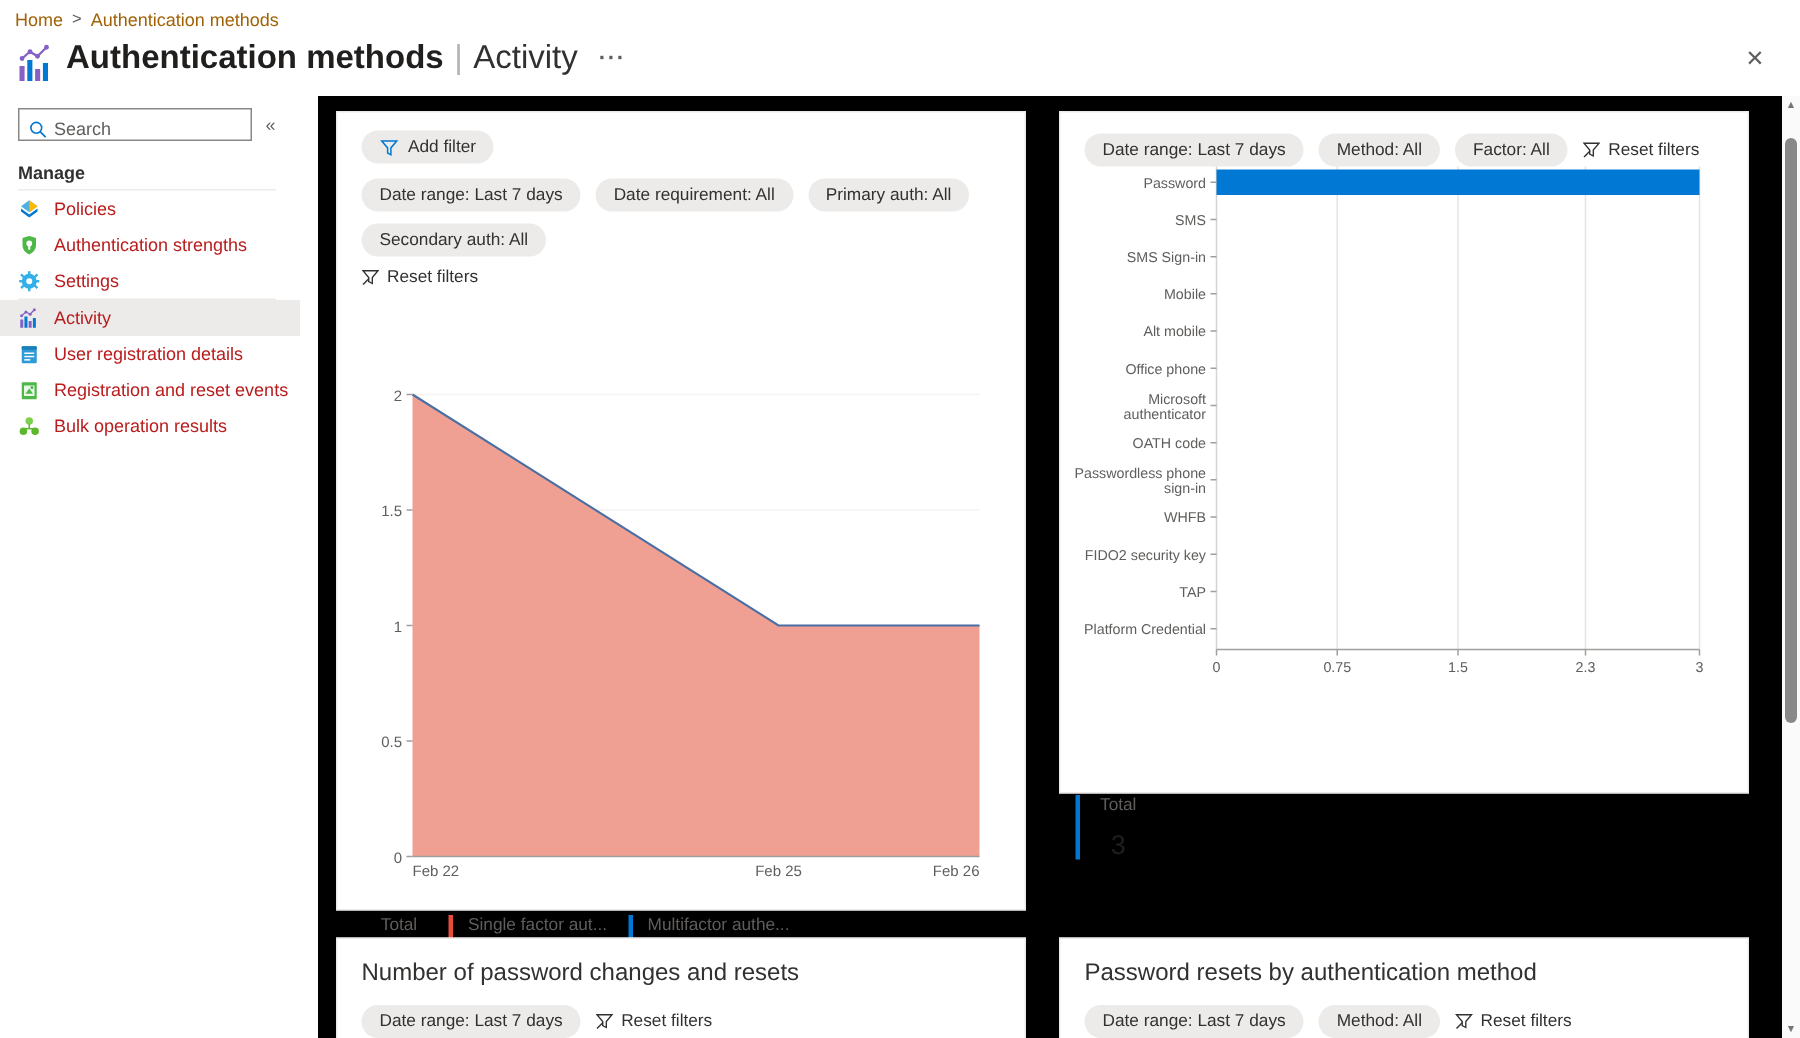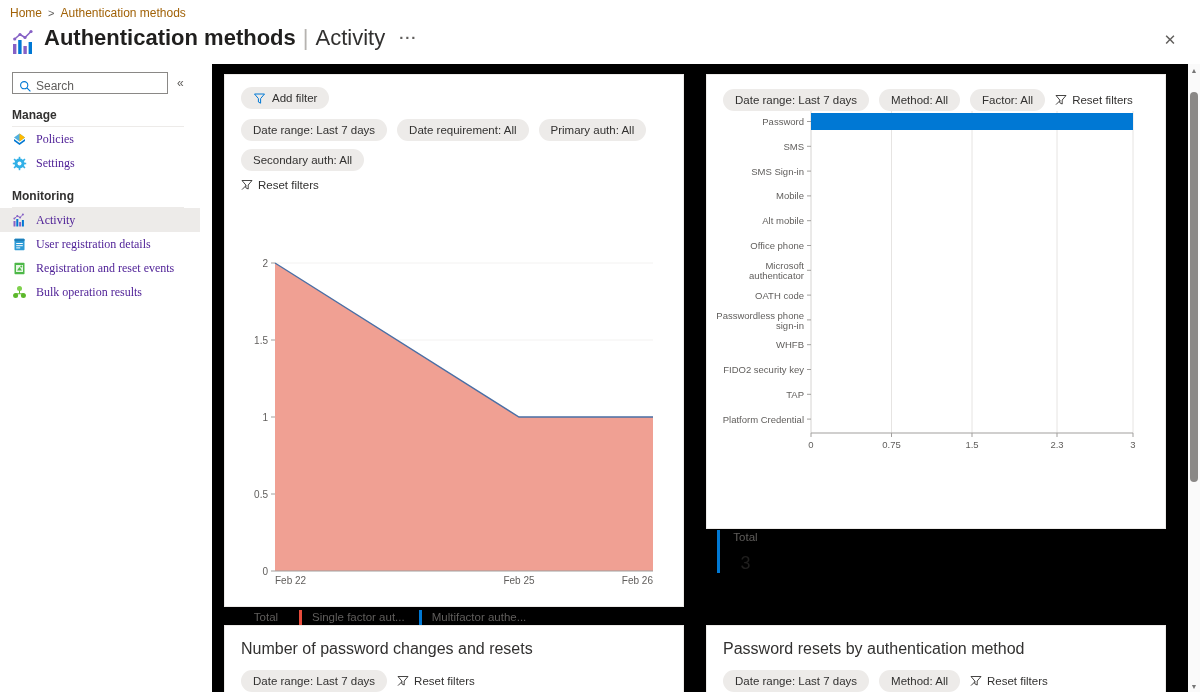--- a/index.html
+++ b/index.html
@@ -81,21 +81,21 @@
     padding: 14px 0 4px 12px;
   }
   .nav-divider { height: 1px; background: #edebe9; margin: 0 16px 0 12px; }
 
   .nav-item {
     display: flex; align-items: center; height: 24px;
     padding-left: 12px; cursor: pointer; gap: 9px;
   }
   .nav-item.active { background: #edebe9; }
   .nav-ico { width: 15px; height: 15px; flex: none; }
-  .nav-label { font-size: 12px; color: #4c1d95; white-space: nowrap; font-family: Liberation Serif, serif; }
+  .nav-label { font-size: 12px; color: #b91c1c; white-space: nowrap; }
 
   
   .content {
     position: absolute; left: 212px; top: 64px;
     width: 988px; height: 628px; background: #000000;
     overflow: hidden;
   }
 
   .panel {
     position: absolute; background: #fff;
@@ -232,20 +232,30 @@
           <path d="M7.5 1.5 L13 5.5 L7.5 9.5 L2 5.5 Z" fill="#50b0e0"></path>
           <path d="M7.5 1.5 L13 5.5 L7.5 9.5 Z" fill="#ffb900"></path>
           <path d="M2 7 L7.5 11 L13 7 L13 9 L7.5 13 L2 9 Z" fill="#0078d4"></path>
         </svg>
       </span>
       <span class="nav-label">Policies</span>
     </div>
 
 
 
+    <div class="nav-item">
+      <span class="nav-ico">
+        <svg viewBox="0 0 15 15" width="15" height="15">
+          <path d="M7.5 1.3 C4.6 2.2 3 2.6 3 2.6 L3 7.4 C3 10.6 5.2 12.6 7.5 13.7 C9.8 12.6 12 10.6 12 7.4 L12 2.6 C12 2.6 10.4 2.2 7.5 1.3 Z" fill="#4db848"></path>
+          <circle cx="7.5" cy="6.3" r="1.9" fill="#fff"></circle>
+          <rect x="6.8" y="7.3" width="1.4" height="3.1" fill="#fff"></rect>
+        </svg>
+      </span>
+      <span class="nav-label">Authentication strengths</span>
+    </div>
 
     <div class="nav-item">
       <span class="nav-ico">
         <svg viewBox="0 0 15 15" width="15" height="15">
           <g fill="#32b0e7">
             <circle cx="7.5" cy="7.5" r="5"></circle>
             <rect x="6.7" y="0.8" width="1.6" height="2.6"></rect>
             <rect x="6.7" y="11.6" width="1.6" height="2.6"></rect>
             <rect x="0.8" y="6.7" width="2.6" height="1.6"></rect>
             <rect x="11.6" y="6.7" width="2.6" height="1.6"></rect>
@@ -253,21 +263,20 @@
             <rect x="11.2" y="9.8" width="1.6" height="2.6" transform="rotate(-45 12 11.1)"></rect>
             <rect x="2.2" y="9.8" width="1.6" height="2.6" transform="rotate(45 3 11.1)"></rect>
             <rect x="11.2" y="2.6" width="1.6" height="2.6" transform="rotate(45 12 3.9)"></rect>
           </g>
           <circle cx="7.5" cy="7.5" r="2" fill="#fff"></circle>
         </svg>
       </span>
       <span class="nav-label">Settings</span>
     </div>
 
-    <div class="nav-group-label">Monitoring</div>
     <div class="nav-divider"></div>
 
     <div class="nav-item active">
       <span class="nav-ico">
         <svg viewBox="0 0 15 15" width="15" height="15">
           <rect x="1.5" y="8" width="2" height="5.5" fill="#8661c5"></rect>
           <rect x="4.3" y="6" width="2" height="7.5" fill="#0078d4"></rect>
           <rect x="7.1" y="9" width="2" height="4.5" fill="#8661c5"></rect>
           <rect x="9.9" y="7" width="2" height="6.5" fill="#0078d4"></rect>
           <polyline points="2.4,5.5 5.3,3 8.1,4.5 10.9,1.5" fill="none" stroke="#8661c5" stroke-width="0.9"></polyline>

